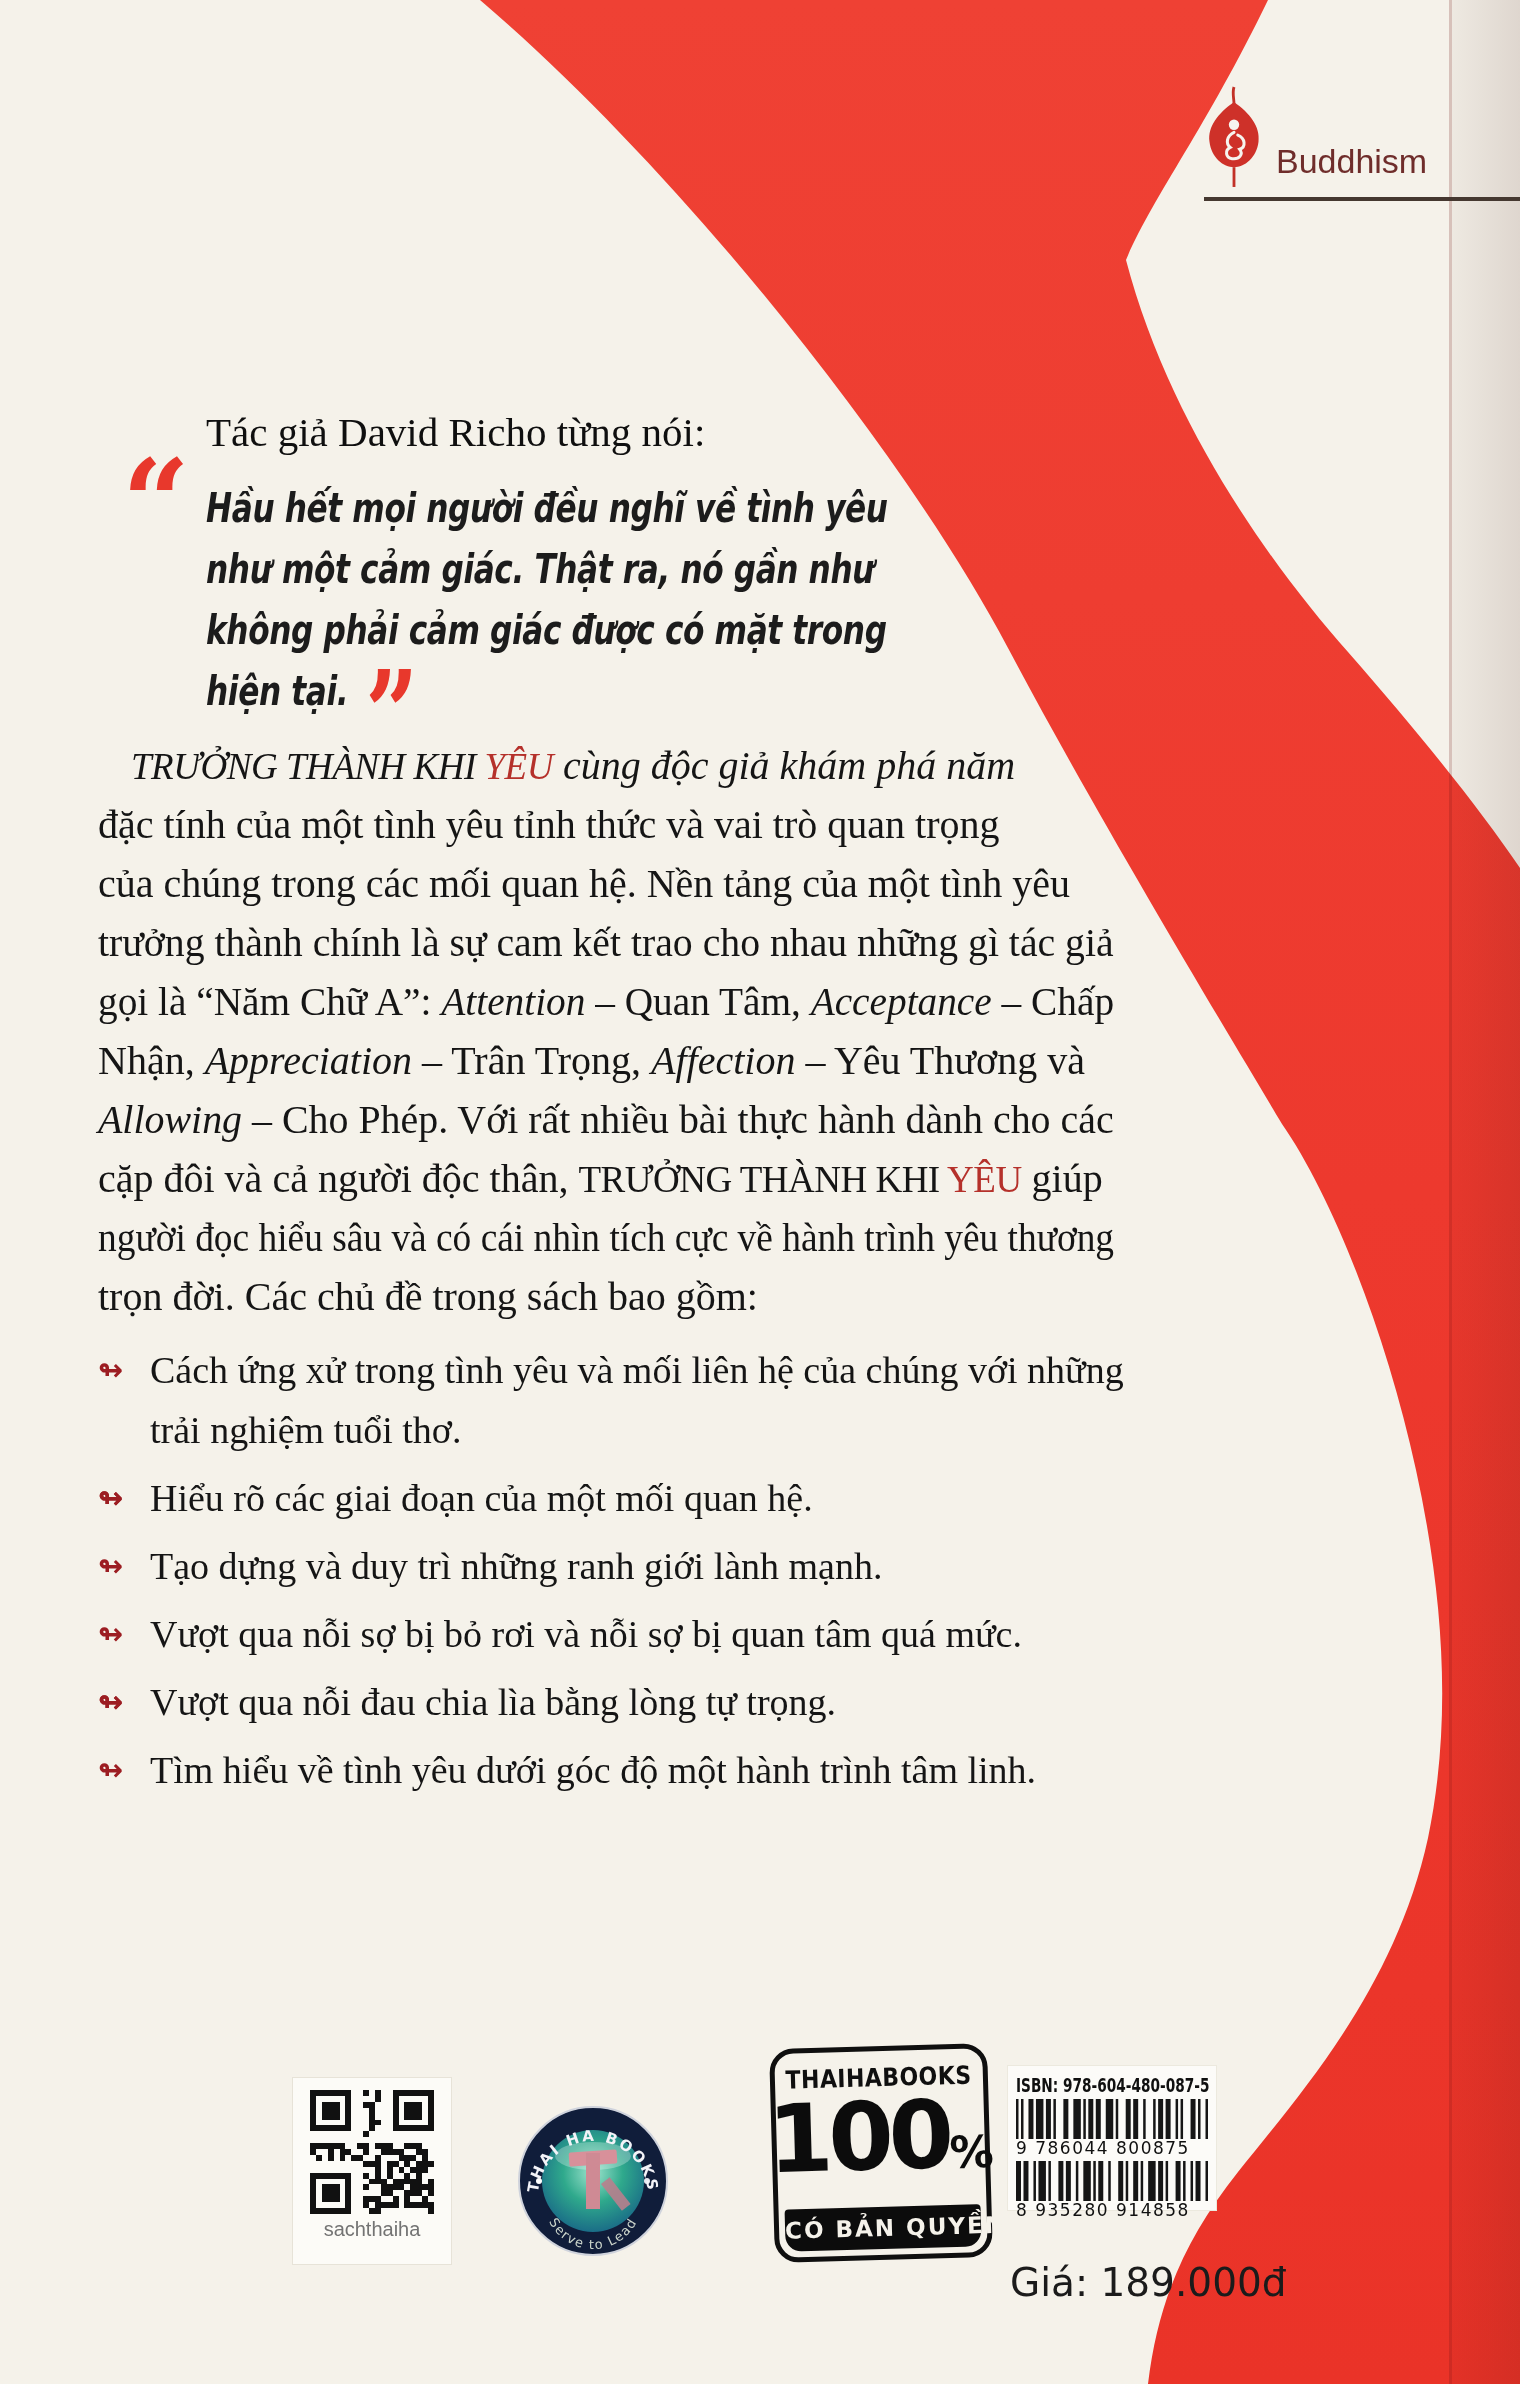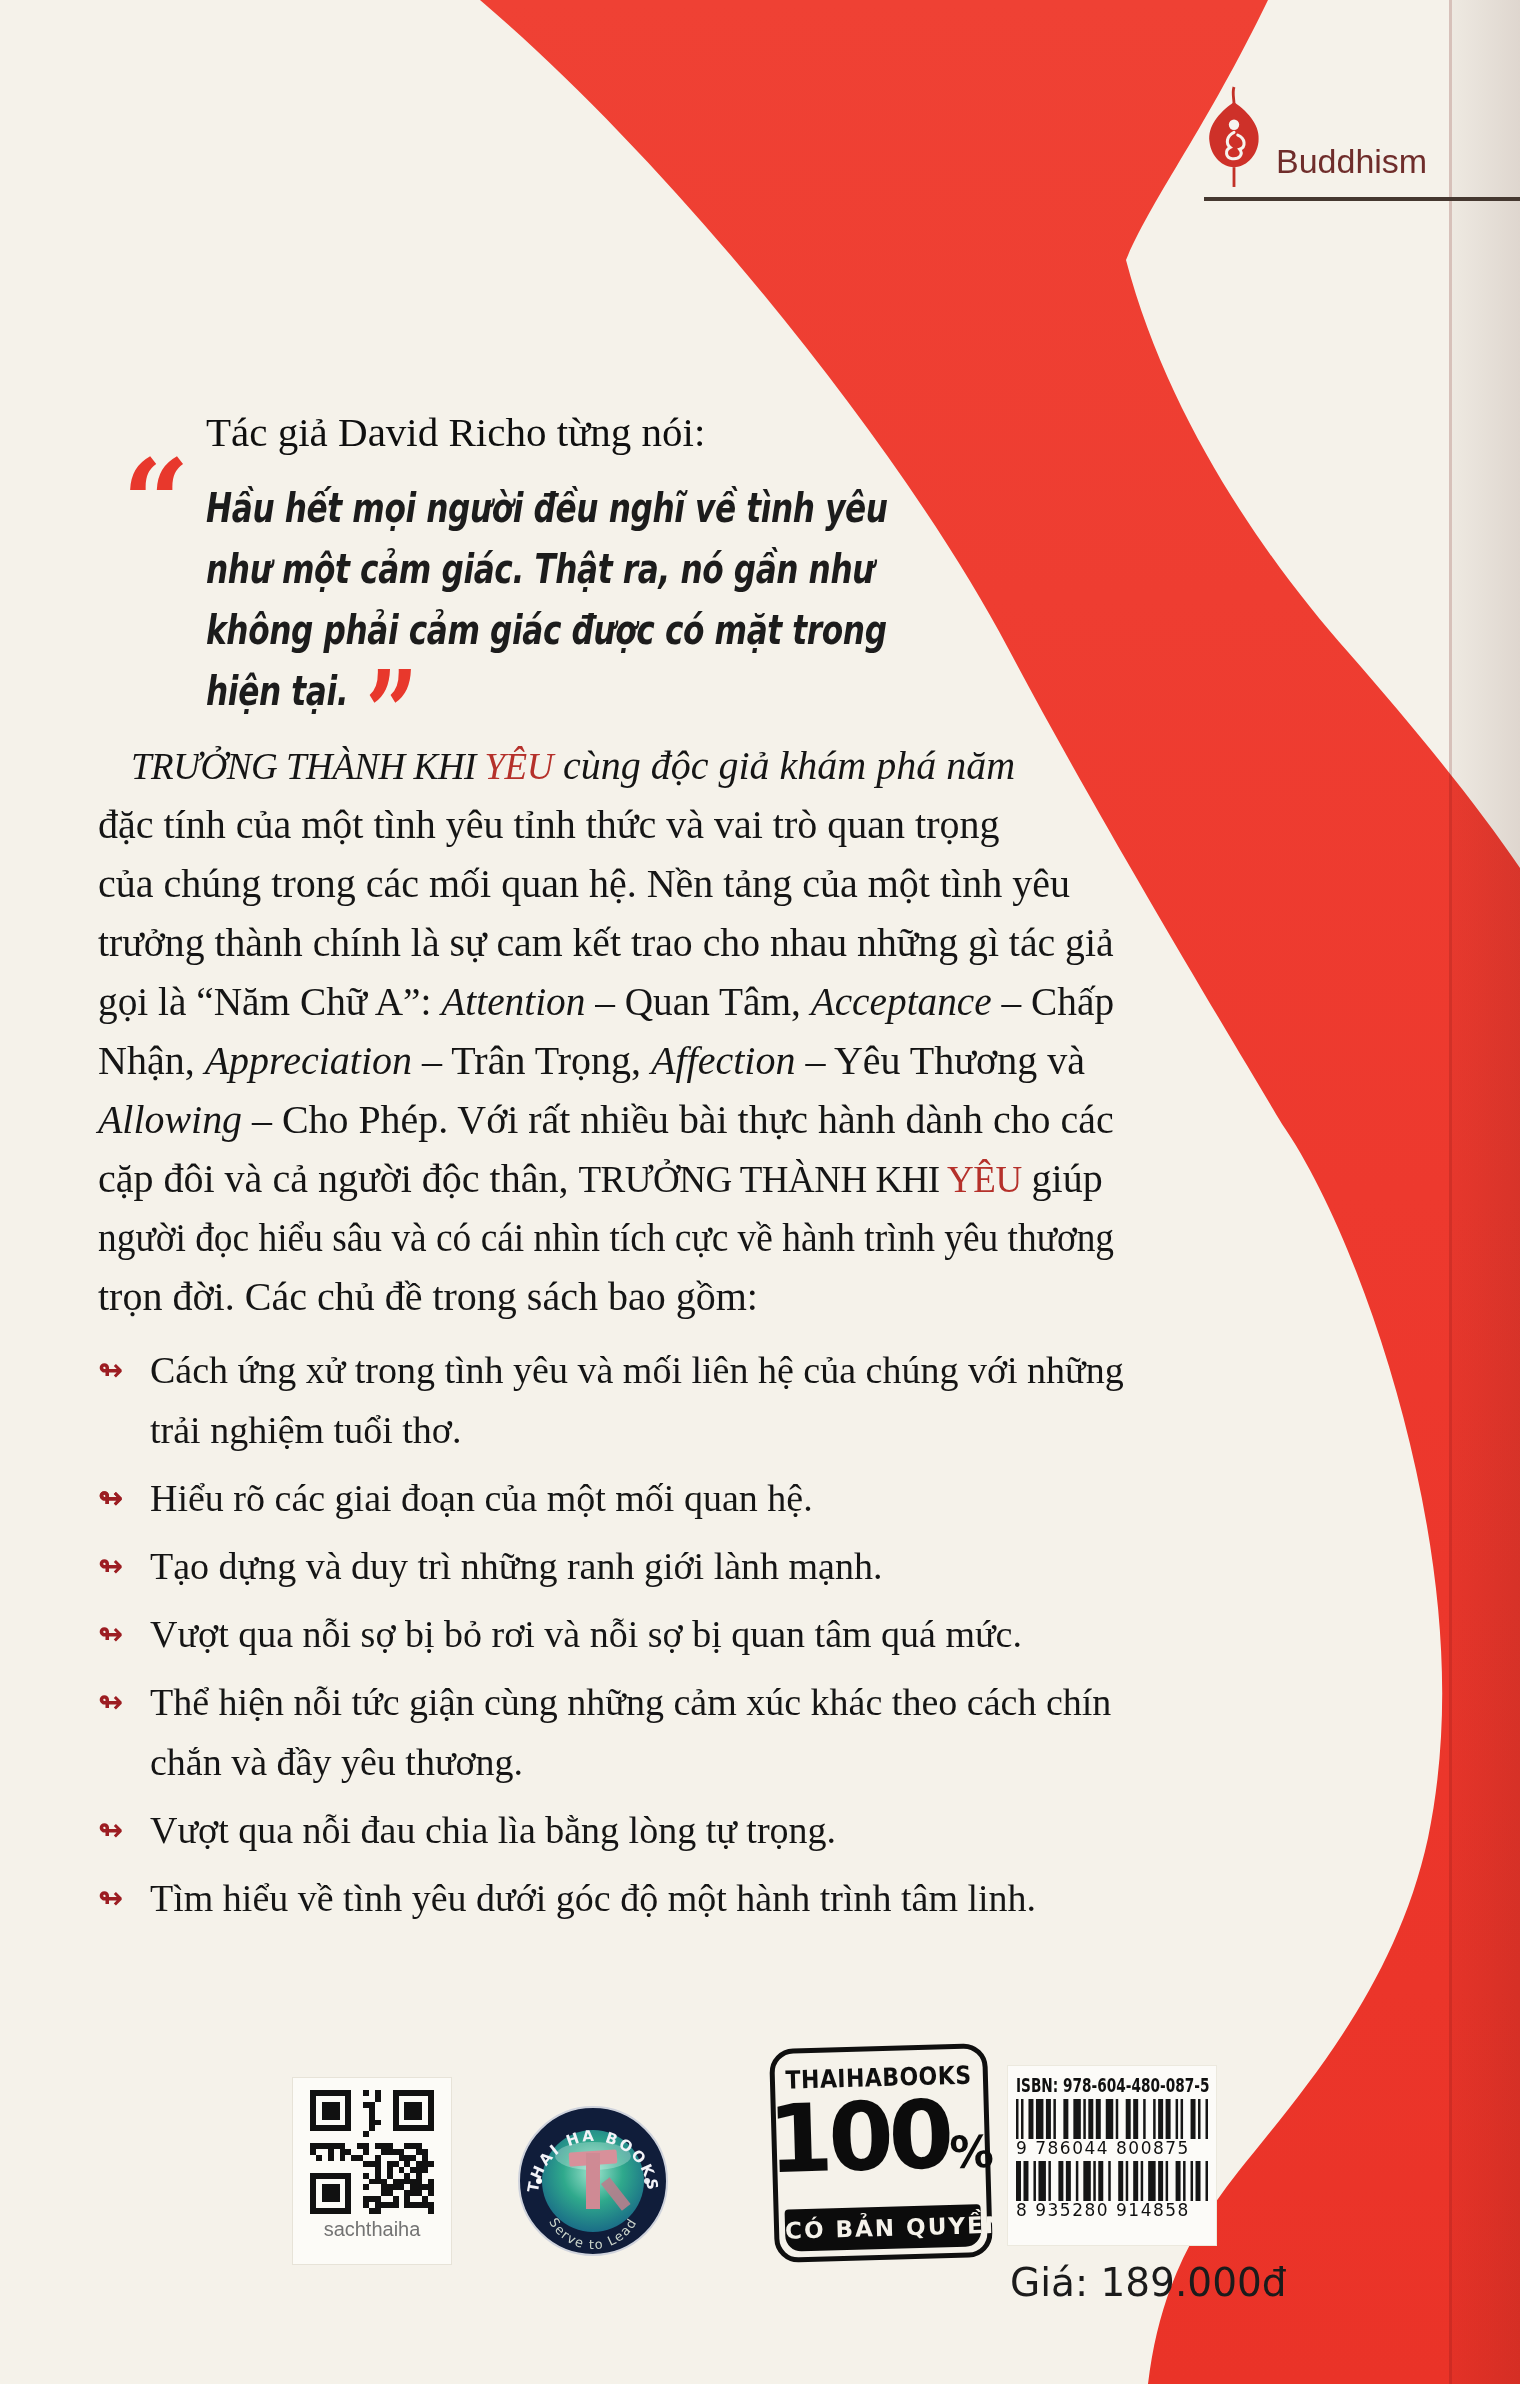--- a/index.html
+++ b/index.html
@@ -61,21 +61,21 @@
   .stamp-num{display:flex;align-items:flex-end;margin-top:0;}
   .stamp-100{font-family:"DejaVu Sans",sans-serif;font-weight:800;font-size:94px;line-height:.95;
              letter-spacing:-5px;color:#0c0c0c;}
   .stamp-pct{font-family:"DejaVu Sans",sans-serif;font-weight:800;font-size:44px;line-height:1;
              padding-bottom:4px;color:#0c0c0c;}
   .stamp-band{position:absolute;left:6px;right:6px;bottom:6px;background:#0c0c0c;
               border-radius:4px 4px 16px 16px;padding:8px 0;text-align:center;color:#f5f2ea;
               font-family:"DejaVu Sans",sans-serif;font-weight:700;font-size:23px;letter-spacing:2px;
               white-space:nowrap;}
 
-  .barcode-label{position:absolute;left:1008px;top:2066px;width:208px;height:179px;background:#fcfbf8;
+  .barcode-label{position:absolute;left:1008px;top:2066px;width:208px;height:144px;background:#fcfbf8;
                  box-shadow:0 0 0 1px #ece9de;box-sizing:border-box;padding:8px 8px 18px;}
   .isbn{font-family:"DejaVu Sans",sans-serif;font-weight:700;font-size:19px;color:#101010;
         white-space:nowrap;transform:scaleX(.72);transform-origin:0 50%;}
   .bars{display:block;width:192px;height:40px;margin-top:3px;fill:#161616;}
   .ean{font-family:"DejaVu Sans",sans-serif;font-size:17px;letter-spacing:1.5px;color:#101010;
        white-space:nowrap;margin:-1px 0 2px;}
   .price{position:absolute;left:1010px;top:2260px;font-family:"DejaVu Sans",sans-serif;
          font-weight:500;font-size:39px;color:#1b1b1b;}
 </style>
 </head>
@@ -137,21 +137,21 @@
       <div class="bline" style="transform: scaleX(0.9347);"><span class="sg-n">người đọc hiểu sâu và có cái nhìn tích cực về hành trình yêu thương</span></div>
       <div class="bline last"><span class="sg-n">trọn đời. Các chủ đề trong sách bao gồm:</span></div>
     </div>
 
   <ul id="topics">
       <li><span class="bullet">↬</span><span>Cách ứng xử trong tình yêu và mối liên hệ của chúng với những trải nghiệm tuổi thơ.</span></li>
       <li><span class="bullet">↬</span></li>
       <li><span class="bullet">↬</span><span>Hiểu rõ các giai đoạn của một mối quan hệ.</span></li>
       <li><span class="bullet">↬</span><span>Tạo dựng và duy trì những ranh giới lành mạnh.</span></li>
       <li><span class="bullet">↬</span><span>Vượt qua nỗi sợ bị bỏ rơi và nỗi sợ bị quan tâm quá mức.</span></li>
-      <li><span class="bullet">↬</span><span>Thể hiện nỗi tức giận cùng những cảm xúc khác theo cách chín chắn và đầy yêu thương.</span></li>
+      <li><span class="bullet">↬</span></li>
       <li><span class="bullet">↬</span><span>Vượt qua nỗi đau chia lìa bằng lòng tự trọng.</span></li>
       <li><span class="bullet">↬</span><span>Tìm hiểu về tình yêu dưới góc độ một hành trình tâm linh.</span></li>
     </ul>
 
   <div class="qr-card">
     <svg viewBox="0 0 21 21" shape-rendering="crispEdges">
         <rect x="0" y="0" width="1" height="1"></rect>
         <rect x="1" y="0" width="1" height="1"></rect>
         <rect x="2" y="0" width="1" height="1"></rect>
         <rect x="3" y="0" width="1" height="1"></rect>

